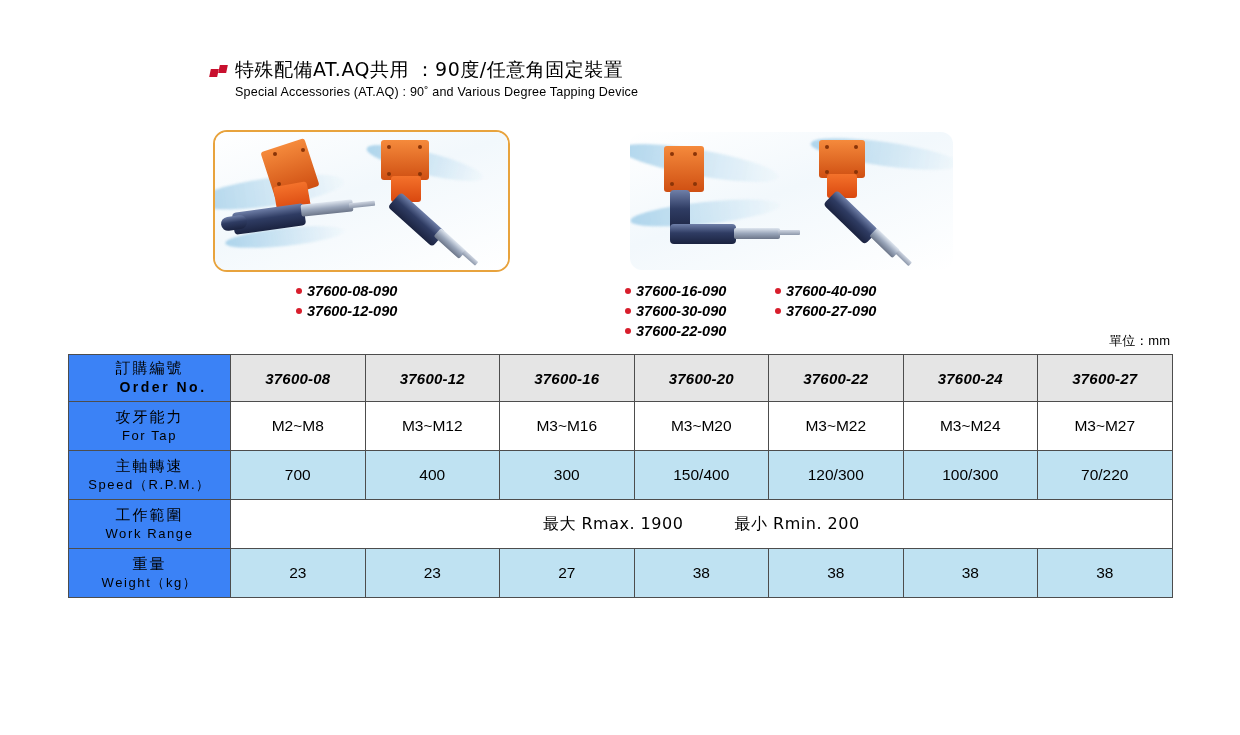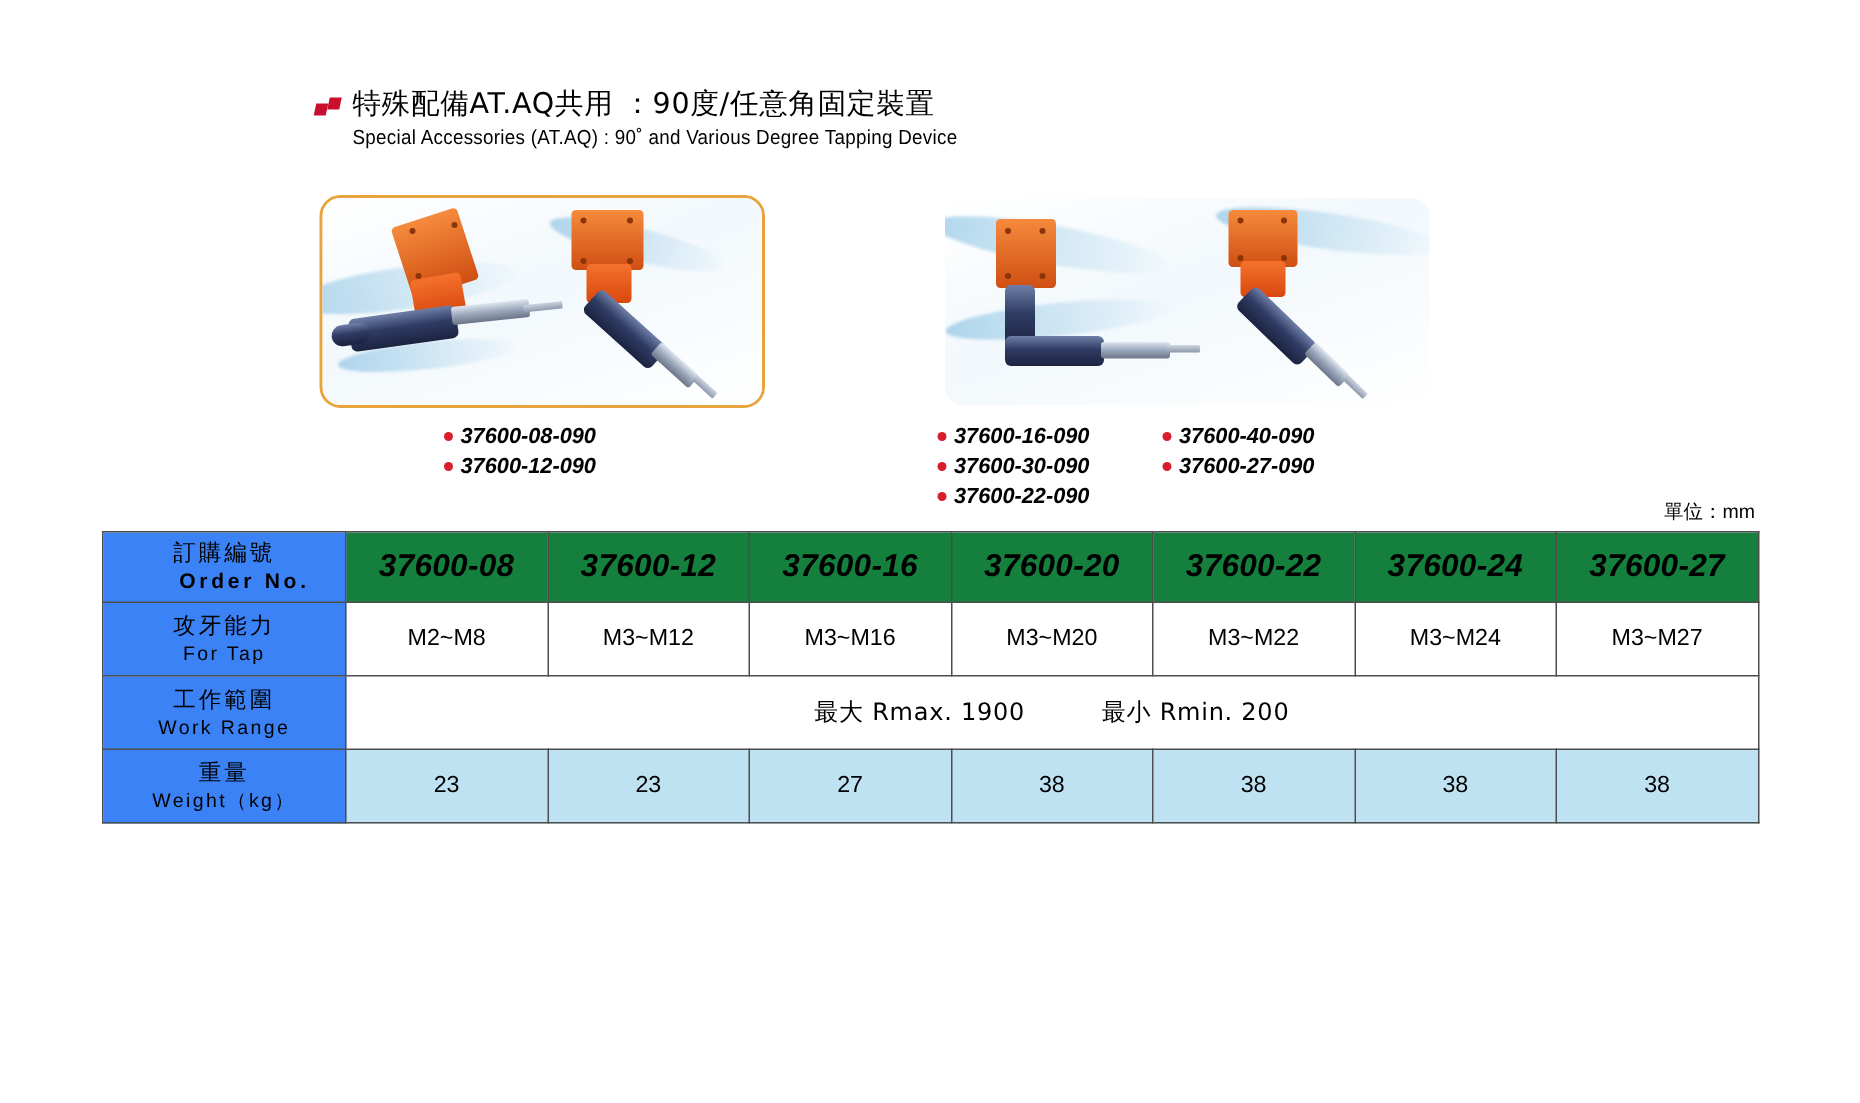--- a/index.html
+++ b/index.html
@@ -215,22 +215,22 @@
   .lbl .en {
     font-size: 13px;
     letter-spacing: 1.6px;
     display: block;
     margin-top: 1px;
   }
   .lbl.bold .en { font-weight: bold; font-size: 14px; letter-spacing: 2.5px; padding-left: 27px;}
 
   tr.row-order td { height: 46px; }
   tr.row-order .data {
-    background: #15803d;
-    font-size: 21px;
+    background: #e5e5e5;
+    font-size: 15px;
     font-weight: bold;
     font-style: italic;
     letter-spacing: 0.2px;
     margin-left: 19px;
   }
   tr.row-model .data,
   tr.row-tap .data {
     background: #ffffff;
     font-size: 15.5px;
   }
@@ -402,20 +402,33 @@
       </td>
       <td class="data">M2~M8</td>
       <td class="data">M3~M12</td>
       <td class="data">M3~M16</td>
       <td class="data">M3~M20</td>
       <td class="data">M3~M22</td>
       <td class="data">M3~M24</td>
       <td class="data">M3~M27</td>
     </tr>
 
+    <tr class="row-speed">
+      <td class="lbl">
+        <span class="cn">主軸轉速</span>
+        <span class="en">Speed（R.P.M.）</span>
+      </td>
+      <td class="data">700</td>
+      <td class="data">400</td>
+      <td class="data">300</td>
+      <td class="data">150/400</td>
+      <td class="data">120/300</td>
+      <td class="data">100/300</td>
+      <td class="data">70/220</td>
+    </tr>
 
     <tr class="row-range">
       <td class="lbl">
         <span class="cn">工作範圍</span>
         <span class="en">Work Range</span>
       </td>
       <td class="data" colspan="7">
         <span>最大 Rmax. 1900</span>
         <span class="spacer"></span>
         <span>最小 Rmin. 200</span>

